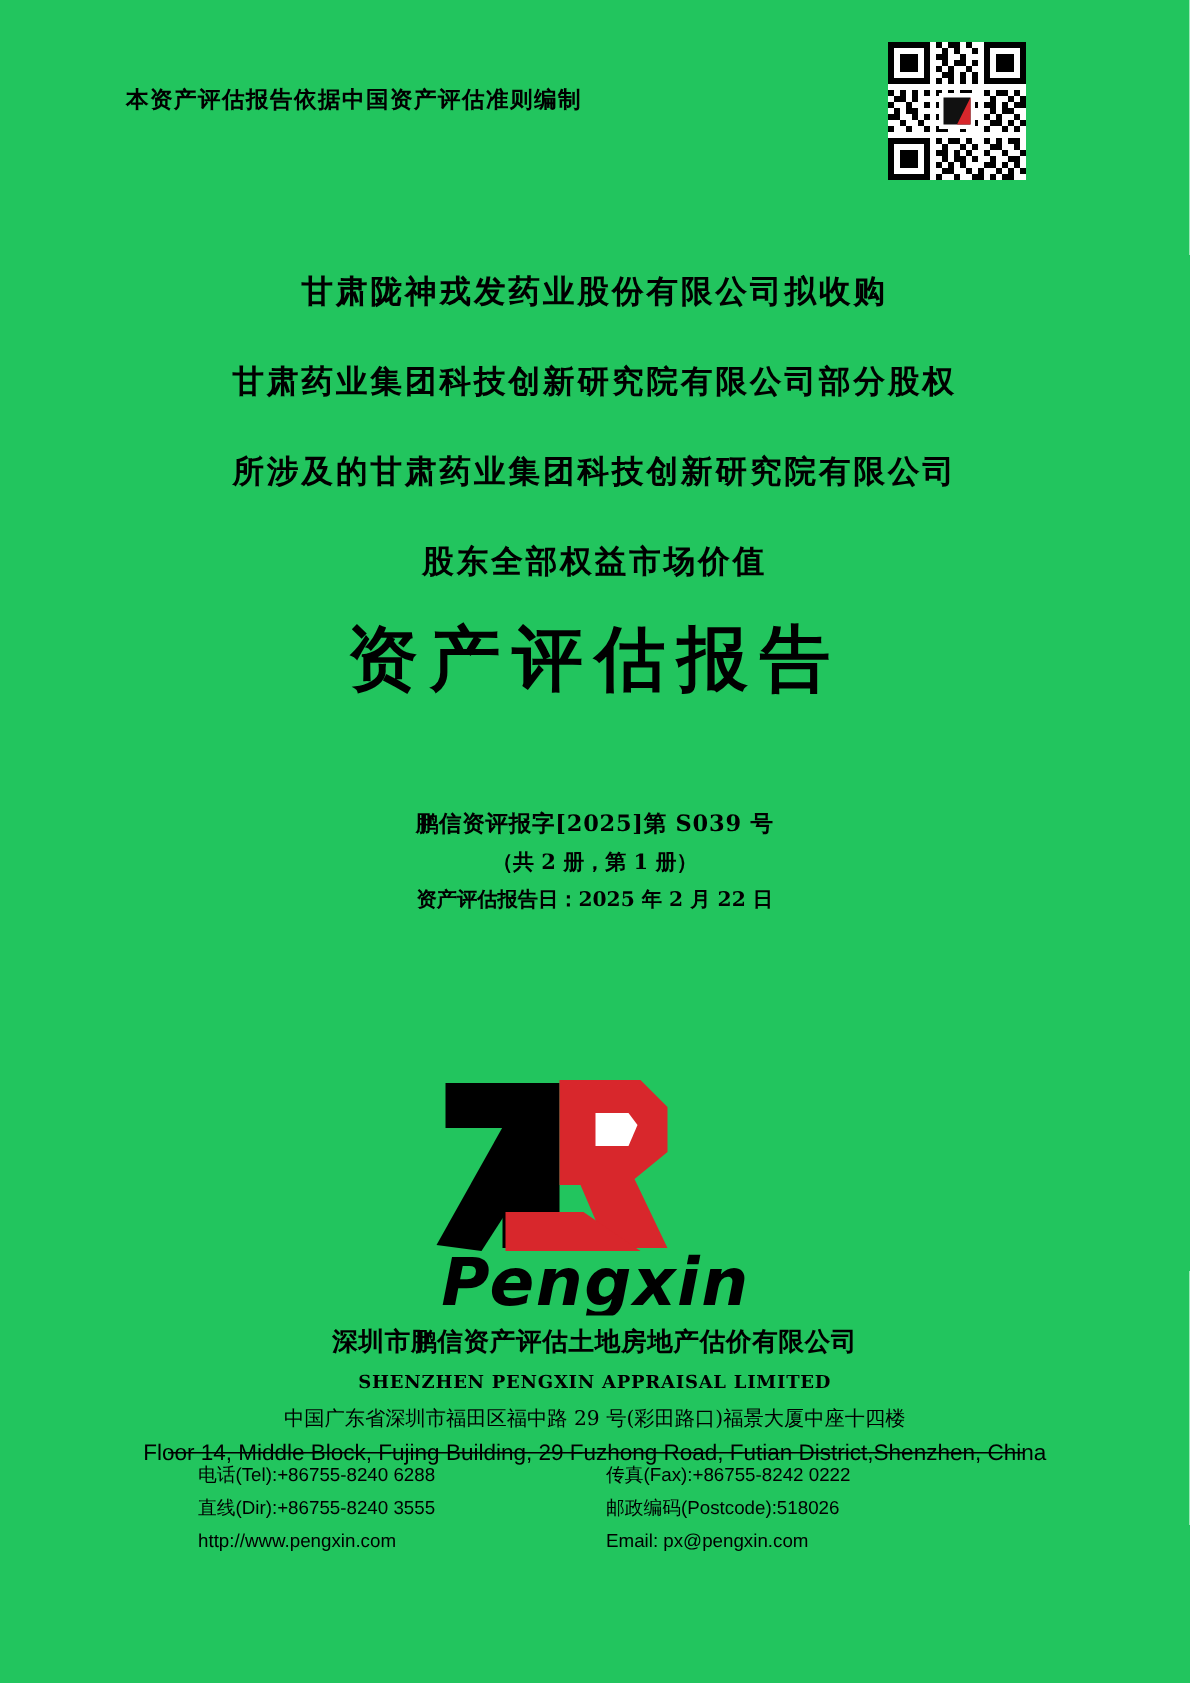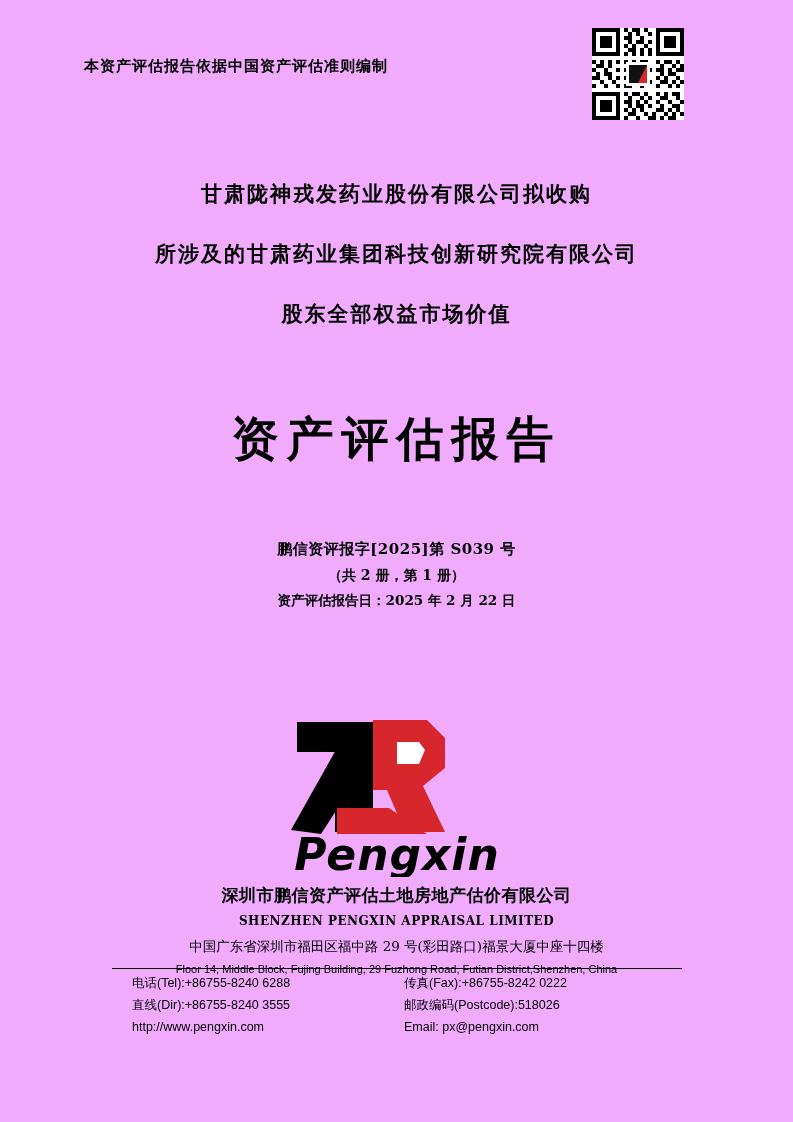--- a/index.html
+++ b/index.html
@@ -4,21 +4,21 @@
 <style>
   html, body {
     margin: 0;
     padding: 0;
     background: #ffffff;
   }
   .page {
     position: relative;
     width: 793px;
     height: 1122px;
-    background: #f0abfc;
+    background: #22c55e;
     font-family: "DejaVu Serif", "Liberation Serif", serif;
     color: #000000;
     overflow: hidden;
     box-sizing: border-box;
   }
 
   
   .header-note {
     position: absolute;
     left: 84px;
@@ -153,21 +153,21 @@
     font-weight: bold;
     letter-spacing: 0.5px;
     line-height: 25px;
     font-family: "DejaVu Serif", "Liberation Serif", serif;
   }
   .company-addr-cn {
     font-size: 13.5px;
     line-height: 24px;
   }
   .company-addr-en {
-    font-size: 11px;
+    font-size: 15px;
     line-height: 22px;
     font-family: "Liberation Sans", sans-serif;
   }
 
   .rule {
     position: absolute;
     left: 112px;
     top: 968px;
     width: 570px;
     border-top: 1px solid #000;
@@ -342,20 +342,21 @@
         <rect x="19" y="22" width="2" height="1"></rect>
       </g>
     </svg>
     <div class="qr-logo">
       <div class="qr-logo-inner"></div>
     </div>
   </div>
 
   <div class="title-lines">
     <div class="title-line">甘肃陇神戎发药业股份有限公司拟收购</div>
+    <div class="title-line">甘肃药业集团科技创新研究院有限公司部分股权</div>
     <div class="title-line">所涉及的甘肃药业集团科技创新研究院有限公司</div>
     <div class="title-line">股东全部权益市场价值</div>
   </div>
 
   <div class="big-title">资产评估报告</div>
 
   <div class="meta">
     <div class="meta-no">鹏信资评报字[2025]第 S039 号</div>
     <div class="meta-vol">（共 2 册，第 1 册）</div>
     <div class="meta-date">资产评估报告日：2025 年 2 月 22 日</div>

